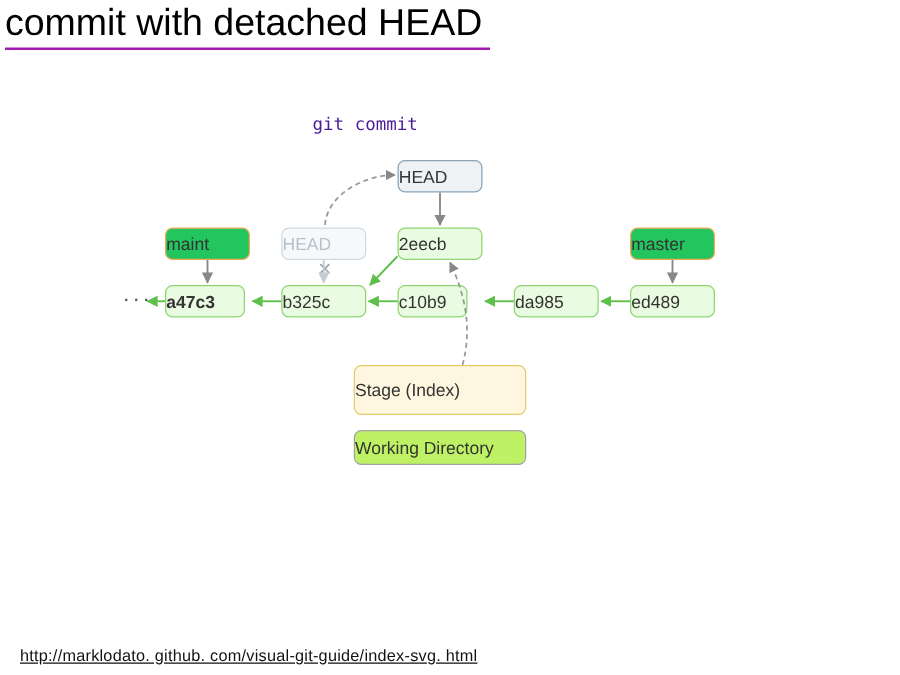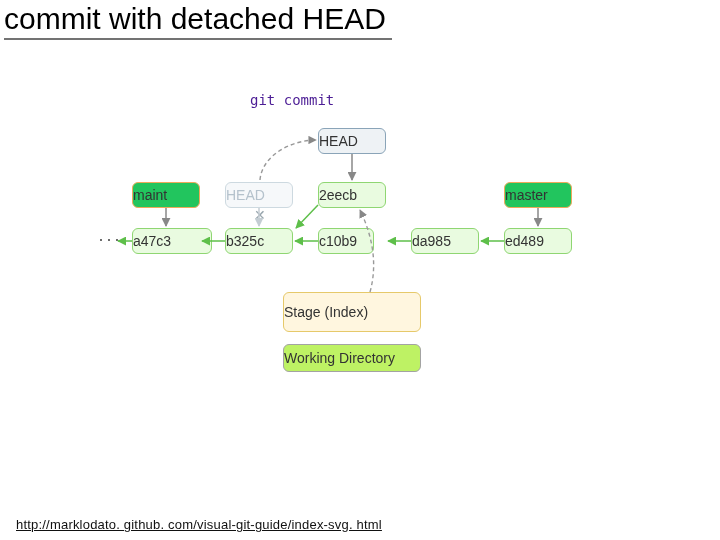--- a/index.html
+++ b/index.html
@@ -9,21 +9,21 @@
     background: #fff;
     font-family: "Comic Sans MS", "Trebuchet MS", Arial, sans-serif;
     position: relative;
     overflow: hidden;
   }
   .title {
     position: absolute;
     left: 4px;
     top: 2px;
     font-size: 30px;
-    border-bottom: 2px solid #737373;
+    border-bottom: 2px solid #a21caf;
     padding-right: 6px;
     padding-bottom: 2px;
   }
   .cmd {
     position: absolute;
     font-family: "Lucida Console", Monaco, monospace;
     font-size: 14px;
     color: #4c1d95;
   }
   .box {
@@ -92,21 +92,21 @@
 </div>
 <div class="cross" style="left:254px; top:207px;">✕</div>
 <div class="box commit" style="left:318px; top:182px; width:68px; height:26px;">
   <span>2eecb</span>
 </div>
 <div class="box branch" style="left:504px; top:182px; width:68px; height:26px;">
   <span>master</span>
 </div>
 
 <div class="dots" style="left:98px; top:229px;">···</div>
-<div class="box commit" style="left:132px; top:228px; width:80px; height:26px;">
+<div class="box commit" style="left:132px; top:228px; width:64px; height:26px;font-weight:bold;">
   <span>a47c3</span>
 </div>
 <div class="box commit" style="left:225px; top:228px; width:68px; height:26px;">
   <span>b325c</span>
 </div>
 <div class="box commit" style="left:318px; top:228px; width:56px; height:26px;">
   <span>c10b9</span>
 </div>
 <div class="box commit" style="left:411px; top:228px; width:68px; height:26px;">
   <span>da985</span>

